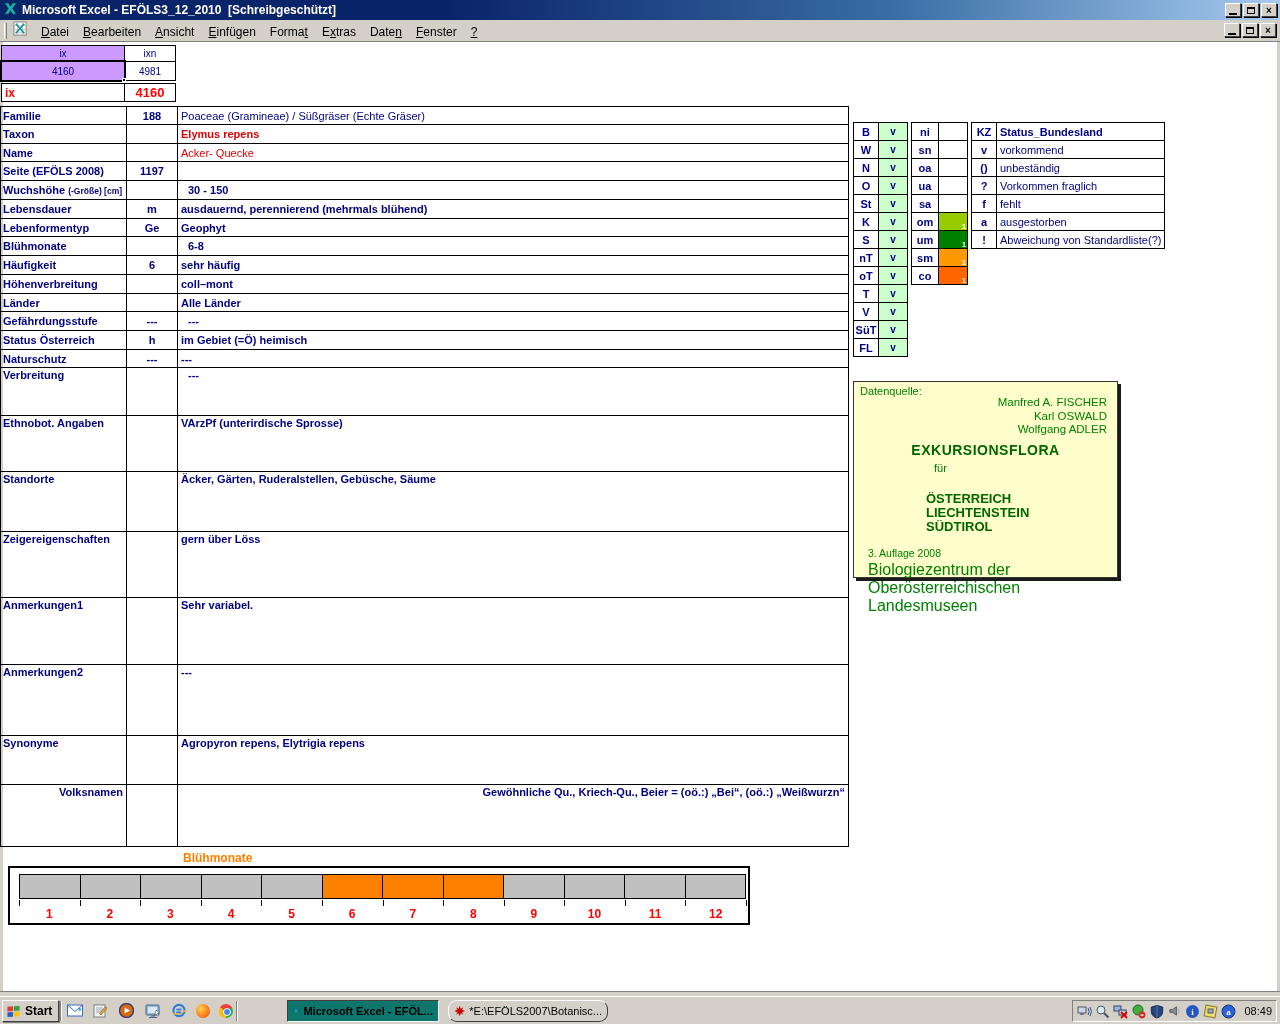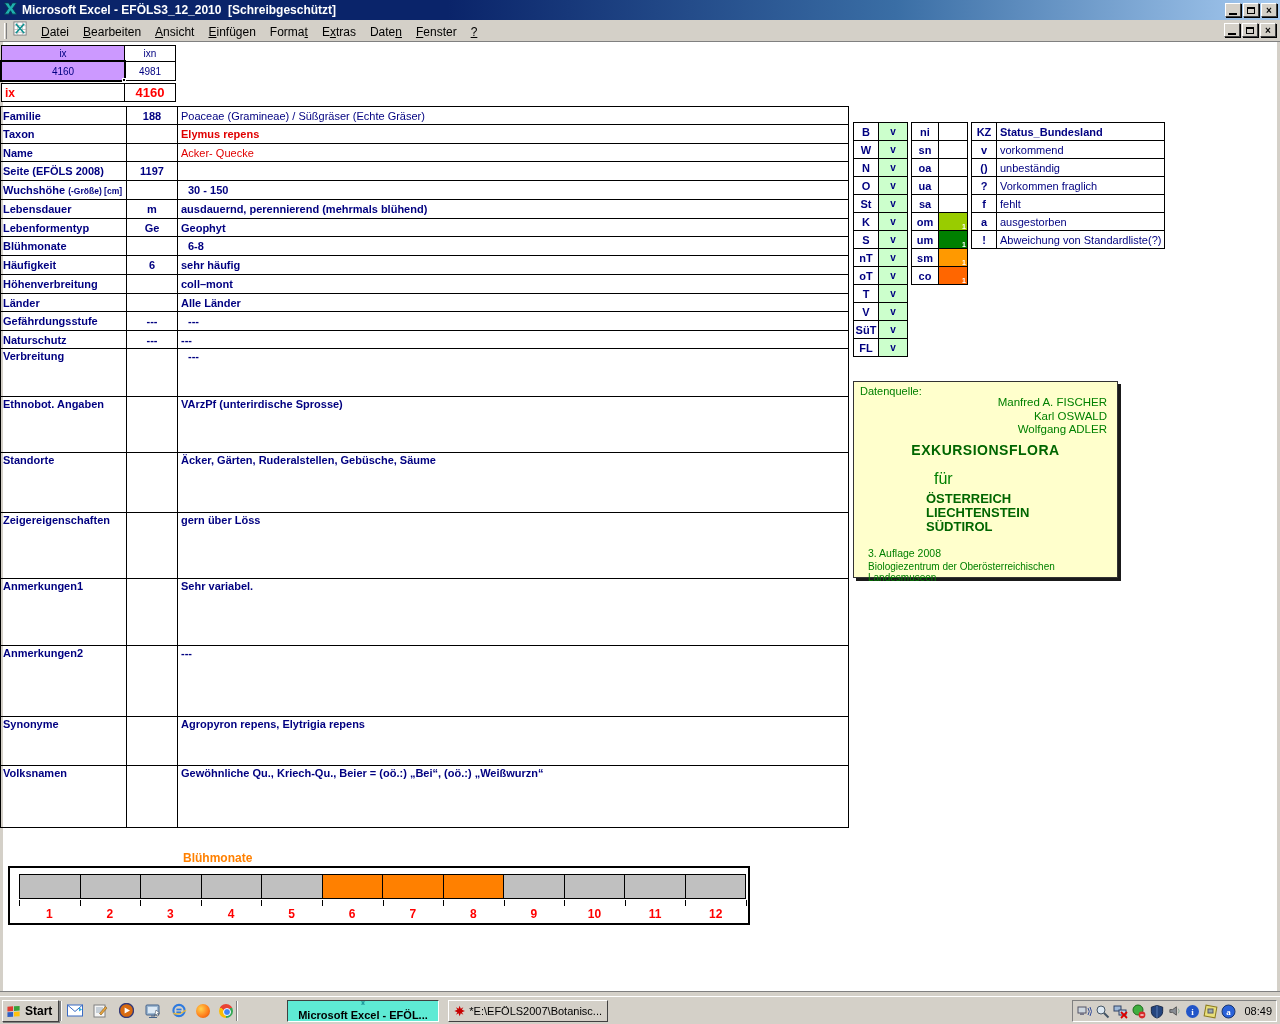--- a/index.html
+++ b/index.html
@@ -68,24 +68,24 @@
   #legend-table td.txt { text-align:left; padding:0 3px; white-space:nowrap; font-weight:normal; overflow:visible; }
   #legend-table tr.hdr td { font-weight:bold; }
 
   
   .dq { position:absolute; left:853px; top:381px; width:265px; height:197px; background:#ffffcc;
     border:1px solid #333; box-shadow:3px 3px 0 #1a1a1a; color:#008000; }
   .dq .dq-label { position:absolute; left:6px; top:3px; font-size:11px; }
   .dq .authors { position:absolute; right:10px; top:14px; text-align:right; font-size:11.5px; line-height:13.5px; }
   .dq .dq-title { position:absolute; left:0; top:60px; width:100%; text-align:center;
     font-size:14px; font-weight:bold; color:#006600; letter-spacing:0.5px; }
-  .dq .dq-sub { position:absolute; left:80px; top:88px; font-size:16px; }
+  .dq .dq-sub { position:absolute; left:80px; top:80px; font-size:11px; }
   .dq .regions { position:absolute; left:72px; top:110px; font-size:13px; font-weight:bold; line-height:14px; color:#006600; }
   .dq .edition { position:absolute; left:14px; top:165px; font-size:10.5px; }
-  .dq .publisher { position:absolute; left:14px; top:179px; font-size:10px; }
+  .dq .publisher { position:absolute; left:14px; top:179px; font-size:16px; }
 
   
   .chart-title { position:absolute; left:183px; top:851px; color:#ff8000; font-weight:bold; font-size:12px; }
   .chart-box { position:absolute; left:8px; top:866px; width:742px; height:59px; border:2px solid #000; background:#fff; }
   .bar-wrap { position:absolute; left:9px; top:6px; width:727px; height:25px; display:flex; border:1px solid #000; }
   .seg { flex:1; border-right:1px solid #000; }
   .seg:last-child { border-right:none; }
   .ticks { position:absolute; left:9px; top:32px; width:727px; height:6px; }
   .tick { position:absolute; top:0; width:1px; height:6px; background:#000; }
   .mlabels { position:absolute; left:9px; top:39px; width:727px; display:flex; }
@@ -94,21 +94,21 @@
   
   .taskbar { position:absolute; left:0; top:996px; width:1280px; height:28px; background:#d4d0c8; border-top:1px solid #fff; }
   .startbtn { position:absolute; left:2px; top:3px; height:22px; padding:0 6px 0 3px; background:#d4d0c8;
     border:1px solid; border-color:#fff #404040 #404040 #fff; box-shadow:1px 1px 0 #808080;
     display:flex; align-items:center; gap:3px; font-size:12px; font-weight:bold; }
   .tb-sep { position:absolute; top:4px; width:2px; height:20px; border-left:1px solid #808080; border-right:1px solid #fff; }
   .ql { position:absolute; left:66px; top:5px; display:flex; gap:9px; align-items:center; }
   .ql-ic { width:17px; height:17px; display:flex; align-items:center; justify-content:center; }
   .taskbtn { position:absolute; top:3px; height:22px; display:flex; align-items:center; gap:4px; padding:0 5px;
     font-size:11px; font-weight:bold; overflow:hidden; white-space:nowrap; }
-  .taskbtn.active { background:#5eead4; border:1px solid; border-color:#404040 #fff #fff #404040;flex-direction:column; }
+  .taskbtn.active { background:#0f766e; border:1px solid; border-color:#404040 #fff #fff #404040; }
   .taskbtn.idle { background:#d4d0c8; border:1px solid; border-color:#fff #404040 #404040 #fff; font-weight:normal; }
   .tray { position:absolute; right:3px; top:3px; height:22px; width:205px; border:1px solid; border-color:#808080 #fff #fff #808080;
     display:flex; align-items:center; gap:3px; padding:0 4px; }
   .tray .time { margin-left:auto; font-size:11px; }
   .tricon { width:15px; height:15px; display:flex; align-items:center; justify-content:center; }
   .chrome-ball { width:14px; height:14px; border-radius:50%;
     background:conic-gradient(from -60deg,#ea4335 0 120deg,#34a853 0 240deg,#fbbc05 0 360deg); position:relative; }
   .chrome-ball::after { content:""; position:absolute; left:4px; top:4px; width:6px; height:6px;
     border-radius:50%; background:#4285f4; border:1px solid #fff; }
   .ff-ball { width:14px; height:14px; border-radius:50%; background:radial-gradient(circle at 35% 35%,#ffd24d,#ff7a1a 60%,#cc4d00); }
@@ -234,20 +234,25 @@
         <tr style="height: 18px;">
           <td class="lbl">Länder</td>
           <td class="code"></td>
           <td class="">Alle Länder</td>
         </tr>
         <tr style="height: 19px;">
           <td class="lbl">Gefährdungsstufe</td>
           <td class="code">---</td>
           <td class=" ind">---</td>
         </tr>
+        <tr style="height: 19px;">
+          <td class="lbl">Status Österreich</td>
+          <td class="code">h</td>
+          <td class="">im Gebiet (=Ö) heimisch</td>
+        </tr>
         <tr style="height: 18px;">
           <td class="lbl">Naturschutz</td>
           <td class="code">---</td>
           <td class="">---</td>
         </tr>
         <tr class="tall" style="height: 48px;">
           <td class="lbl">Verbreitung</td>
           <td class="code"></td>
           <td class=" ind">---</td>
         </tr>
@@ -274,21 +279,21 @@
         <tr class="tall" style="height: 71px;">
           <td class="lbl">Anmerkungen2</td>
           <td class="code"></td>
           <td class="">---</td>
         </tr>
         <tr class="tall" style="height: 49px;">
           <td class="lbl">Synonyme</td>
           <td class="code"></td>
           <td class="">Agropyron repens, Elytrigia repens</td>
         </tr>
-        <tr class="tall" style="height: 62px;">
+        <tr class="tall" style="height: 62px; text-align: right;">
           <td class="lbl">Volksnamen</td>
           <td class="code"></td>
           <td class="">Gewöhnliche Qu., Kriech-Qu.,  Beier = (oö.:) „Bei“, (oö.:) „Weißwurzn“</td>
         </tr>
       </tbody>
   </table>
 
   <table class="mini" id="bundesland-table">
     <colgroup>
         <col style="width:25px">
@@ -557,21 +562,21 @@
       <span class="ff-ball"></span>
       <span class="chrome-ball"></span>
     </div>
     <div class="tb-sep" style="left:236px;"></div>
     <div class="taskbtn active" style="left:287px; width:152px;">
       <svg width="14" height="14" viewBox="0 0 16 16">
           <path d="M1.5 2 L6 2 L8 5.6 L10 2 L14.5 2 L10.3 8 L14.5 14 L10 14 L8 10.4 L6 14 L1.5 14 L5.7 8 Z" fill="#1fb0b0" stroke="#063b52" stroke-width="0.9"></path>
         </svg>
       <span>Microsoft Excel - EFÖL...</span>
     </div>
-    <div class="taskbtn idle" style="left:448px; width:160px;">
+    <div class="taskbtn idle" style="left:448px; width:160px;border-radius:9px;">
       <svg width="14" height="14" viewBox="0 0 16 16">
           <path d="M8 0.5 L9.6 4.8 L13.2 2.6 L11.2 6.4 L15.5 8 L11.2 9.6 L13.2 13.4 L9.6 11.2 L8 15.5 L6.4 11.2 L2.8 13.4 L4.8 9.6 L0.5 8 L4.8 6.4 L2.8 2.6 L6.4 4.8 Z" fill="#c80000"></path>
         </svg>
       <span>*E:\EFÖLS2007\Botanisc...</span>
     </div>
     <div class="tray">
       <span class="tricon">
           <svg width="15" height="15" viewBox="0 0 15 15">
             <rect x="1" y="3" width="8" height="6" fill="#cdd6df" stroke="#556"></rect>
             <rect x="3" y="9" width="4" height="2" fill="#778"></rect>

